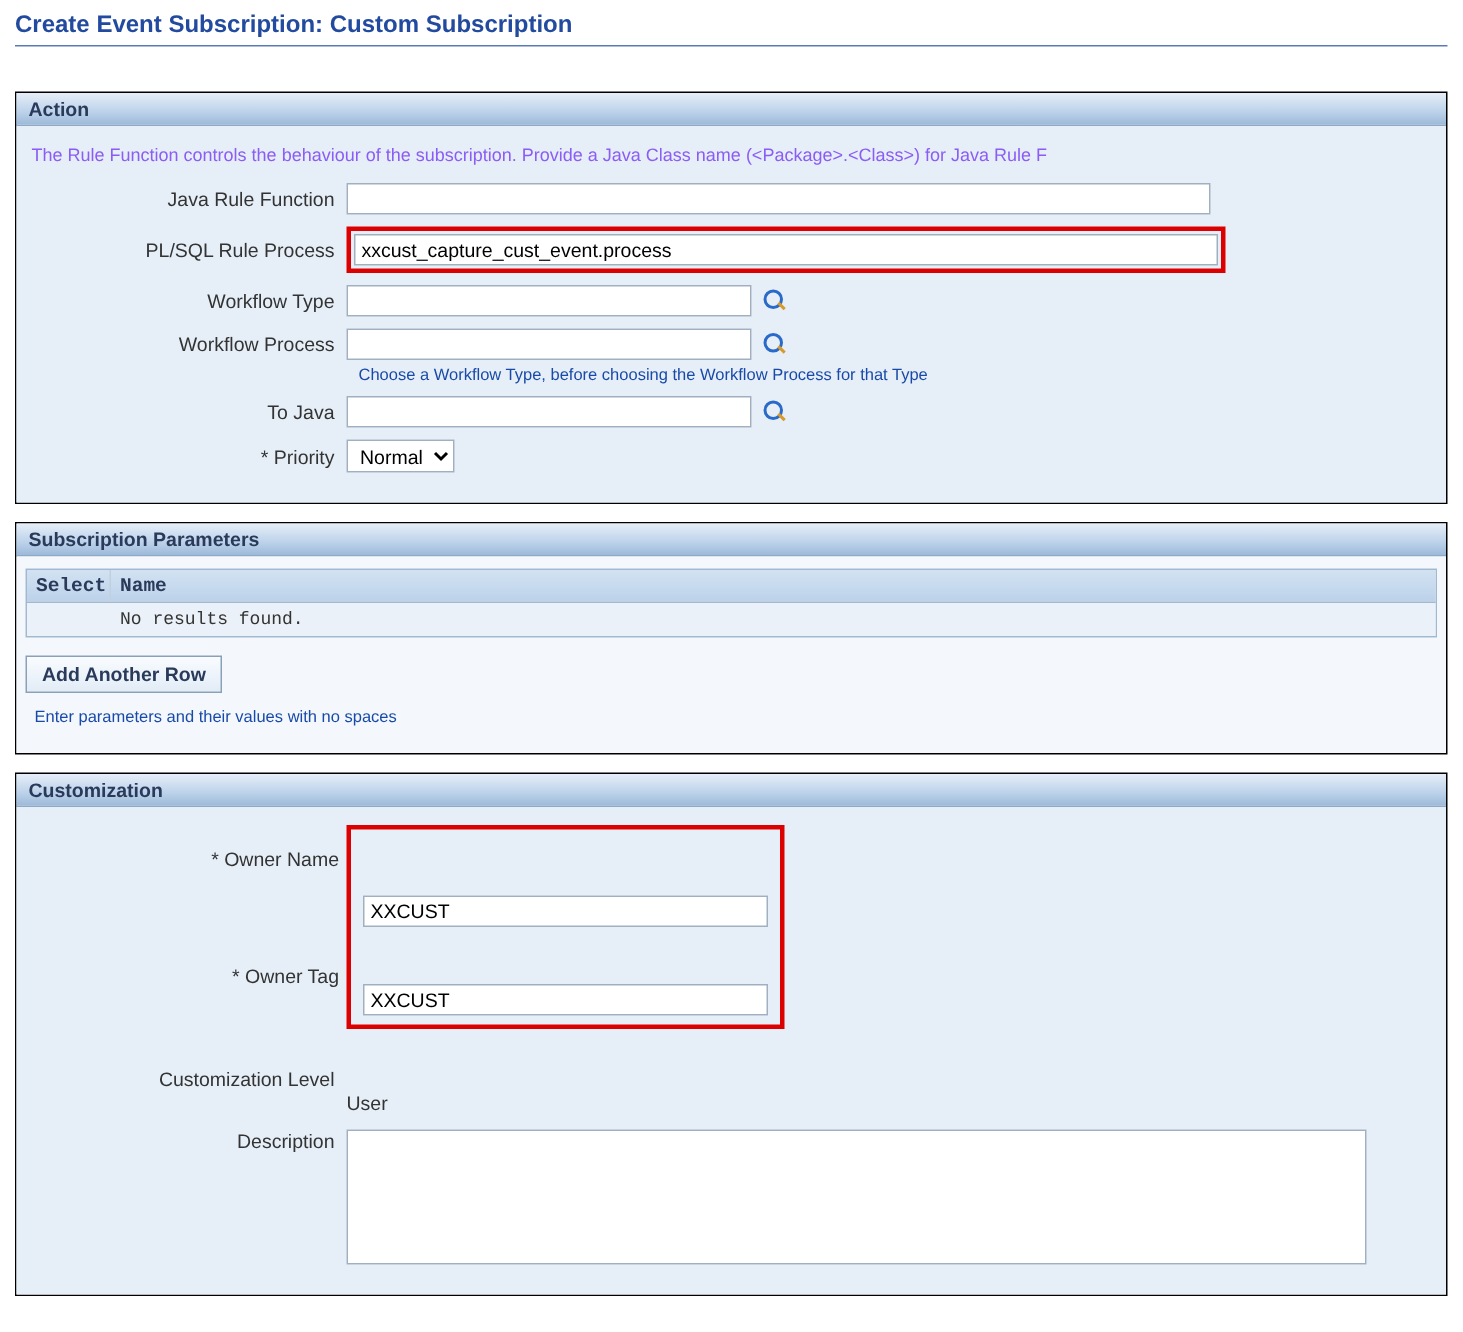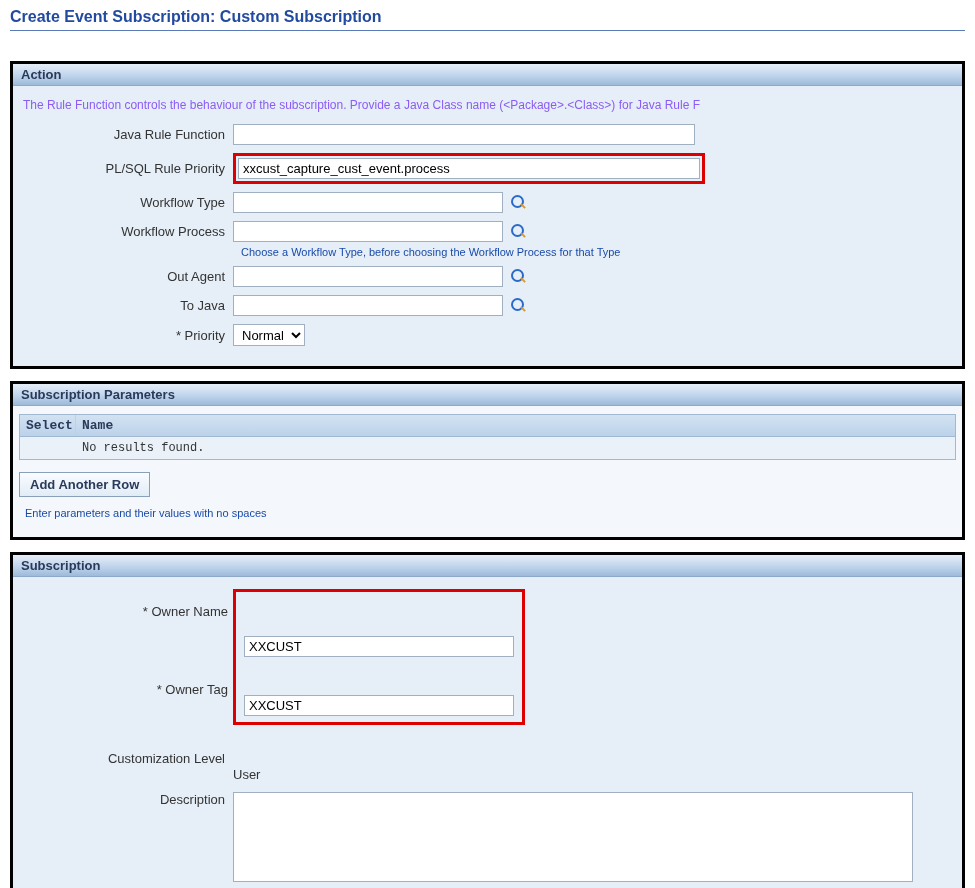--- a/index.html
+++ b/index.html
@@ -16,21 +16,21 @@
   font-weight: bold;
   padding: 8px 10px 4px 10px;
 }
 .title-rule {
   border: none;
   border-top: 1px solid #5a7bb8;
   margin: 0 10px 30px 10px;
 }
 .section {
   margin: 0 10px 12px 10px;
-  border: 3px solid #000000;
+  border: 1px solid #000000;
 }
 .section-header {
   background: linear-gradient(to bottom, #e6eef8 0%, #bcd2ea 60%, #9dbad9 100%);
   border-bottom: 1px solid #8ea8c8;
   padding: 3px 8px;
   font-weight: bold;
   color: #2a3a5a;
   font-size: 13px;
 }
 .section-body {
@@ -55,21 +55,21 @@
   font-size: 13px;
 }
 .input-text {
   border: 1px solid #a0b0c0;
   background: #fff;
   padding: 2px 4px;
   font-family: Tahoma, Arial, sans-serif;
   font-size: 13px;
   height: 21px;
 }
-.input-wide { width: 462px; }
+.input-wide { width: 576px; }
 .input-lov { width: 270px; }
 .input-doc { width: 270px; margin-top: 32px; }
 .highlight-red { border: 3px solid #d00; padding: 2px; display: inline-flex; align-items: center; }
 .highlight-red-block { border: 3px solid #d00; padding: 6px 8px; display: inline-block; }
 .lov-corner {
   position: relative;
 }
 .lov-corner::after {
   content: '';
   position: absolute;
@@ -183,44 +183,39 @@
   <div class="section-header">Action</div>
   <div class="section-body">
     <div class="helper-text">The Rule Function controls the behaviour of the subscription. Provide a Java Class name (&lt;Package&gt;.&lt;Class&gt;) for Java Rule F</div>
 
     <div class="form-row">
       <div class="form-label">Java Rule Function</div>
       <input class="input-text input-wide" value="" style="">
     </div>
 
     <div class="form-row">
-      <div class="form-label">PL/SQL Rule Priority</div>
+      <div class="form-label">PL/SQL Rule Process</div>
       <span class="highlight-red">
         <input class="input-text input-wide" value="xxcust_capture_cust_event.process" style="">
       </span>
     </div>
 
     <div class="form-row">
       <div class="form-label">Workflow Type</div>
       <input class="input-text input-lov lov-corner" value="" style="">
       <span class="search-icon"></span>
     </div>
 
     <div class="form-row">
       <div class="form-label">Workflow Process</div>
       <input class="input-text input-lov lov-corner" value="" style="">
       <span class="search-icon"></span>
     </div>
     <div class="hint-small">Choose a Workflow Type, before choosing the Workflow Process for that Type</div>
 
-    <div class="form-row">
-      <div class="form-label">Out Agent</div>
-      <input class="input-text input-lov lov-corner" value="" style="">
-      <span class="search-icon"></span>
-    </div>
 
     <div class="form-row">
       <div class="form-label">To Java</div>
       <input class="input-text input-lov lov-corner" value="" style="">
       <span class="search-icon"></span>
     </div>
 
     <div class="form-row">
       <div class="form-label">* Priority</div>
       <select class="select-priority">
@@ -244,21 +239,21 @@
           <div class="col2">No results found.</div>
         </div>
       </div>
     </div>
     <button class="btn-add">Add Another Row</button>
     <div class="hint-small" style="margin-left:6px;margin-top:6px;">Enter parameters and their values with no spaces</div>
   </div>
 </div>
 
 <div class="section">
-  <div class="section-header">Subscription</div>
+  <div class="section-header">Customization</div>
   <div class="section-body">
 
     <div style="display:flex;">
       <div style="width:210px;"></div>
       <div class="highlight-red-block">
         <div class="form-row" style="margin-bottom:6px;">
           <div style="width:0"></div>
           <div style="position:absolute;left:20px;"></div>
         </div>
         <div style="display:flex;margin-bottom:6px;">

